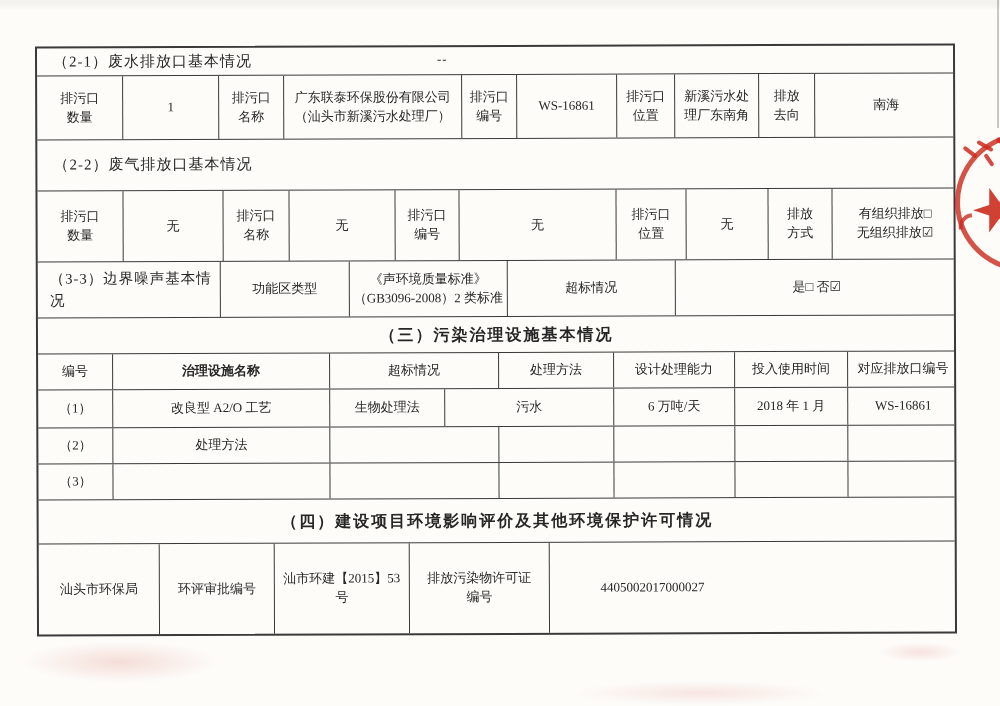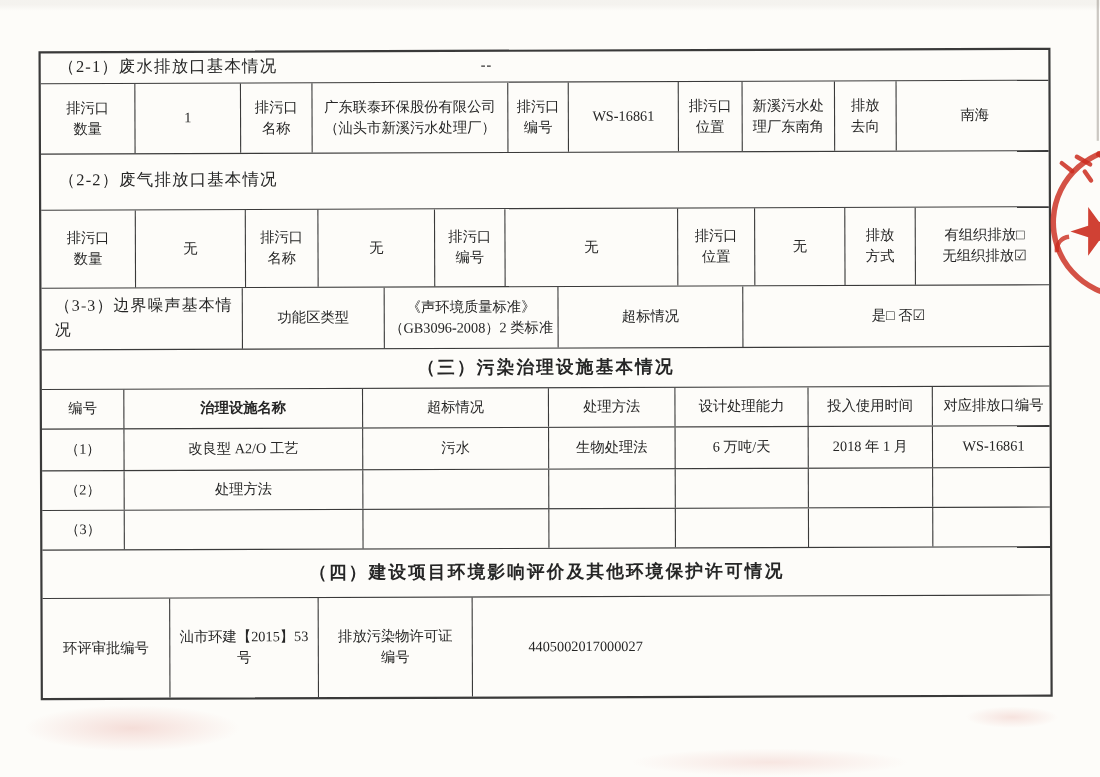--- a/index.html
+++ b/index.html
@@ -146,22 +146,22 @@
     <div class="c" style="flex:0 0 169px;">超标情况</div>
     <div class="c" style="flex:0 0 115px;">处理方法</div>
     <div class="c" style="flex:0 0 121px;">设计处理能力</div>
     <div class="c" style="flex:0 0 113px;">投入使用时间</div>
     <div class="c" style="flex:0 0 111px;">对应排放口编号</div>
   </div>
 
   <div class="row" style="height:37px;">
     <div class="c" style="flex:0 0 74px;">（1）</div>
     <div class="c" style="flex:0 0 217px;">改良型 A2/O 工艺</div>
+    <div class="c" style="flex:0 0 115px;">生物处理法</div>
     <div class="c" style="flex:0 0 169px;">污水</div>
-    <div class="c" style="flex:0 0 115px;">生物处理法</div>
     <div class="c" style="flex:0 0 121px;">6 万吨/天</div>
     <div class="c" style="flex:0 0 113px;">2018 年 1 月</div>
     <div class="c" style="flex:0 0 111px;">WS-16861</div>
   </div>
 
   <div class="row" style="height:35px;">
     <div class="c" style="flex:0 0 74px;">（2）</div>
     <div class="c" style="flex:0 0 217px;">处理方法</div>
     <div class="c" style="flex:0 0 169px;"></div>
     <div class="c" style="flex:0 0 115px;"></div>
@@ -178,20 +178,21 @@
     <div class="c" style="flex:0 0 121px;"></div>
     <div class="c" style="flex:0 0 113px;"></div>
     <div class="c" style="flex:0 0 111px;"></div>
   </div>
 
   <div class="row" style="height:43px;">
     <div class="c big-title" style="flex:0 0 920px;">（四）建设项目环境影响评价及其他环境保护许可情况</div>
   </div>
 
   <div class="row" style="height:90px;">
+    <div class="c" style="flex:0 0 120px;">汕头市环保局</div>
     <div class="c" style="flex:0 0 115px;">环评审批编号</div>
     <div class="c" style="flex:0 0 135px;">汕市环建【2015】53 号</div>
     <div class="c" style="flex:0 0 140px;">排放污染物许可证
 编号</div>
     <div class="c" style="flex:0 0 206px;">4405002017000027</div>
   </div>
 
 </div>
 
 <div class="seal">

